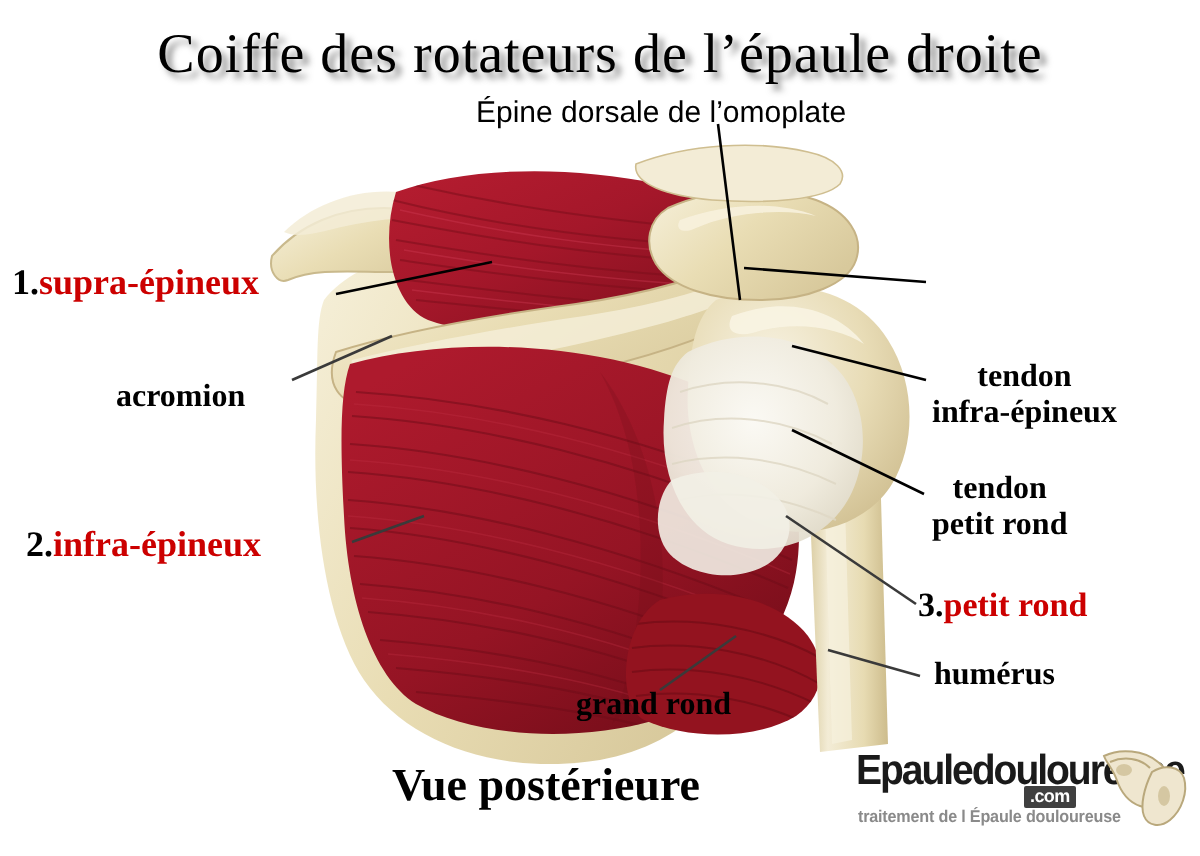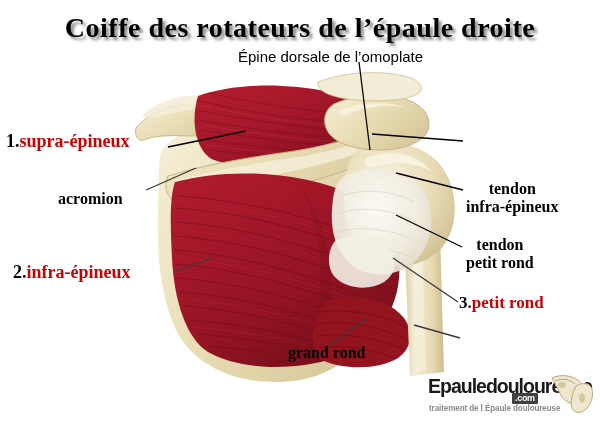--- a/index.html
+++ b/index.html
@@ -4,21 +4,21 @@
 <style>
   html,body{margin:0;padding:0;background:#fff;}
   body{width:600px;height:428px;position:relative;overflow:hidden;
        font-family:"Liberation Serif",serif;background:#fff;}
 
   #stage{position:absolute;left:0;top:0;width:600px;height:428px;}
 
   
   .title{
     position:absolute;left:0;top:12px;width:600px;text-align:center;
-    font-family:"Liberation Serif",serif;font-weight:bold;font-size:28px;
+    font-family:"Liberation Serif",serif;font-weight:normal;font-size:28px;
     color:#000;letter-spacing:.5px;
     text-shadow:3px 3px 3px rgba(120,120,120,.85);
     white-space:nowrap;
   }
 
   
   .lbl{
     position:absolute;font-family:"Liberation Serif",serif;font-weight:bold;
     color:#000;white-space:nowrap;line-height:1.12;
   }
@@ -278,25 +278,29 @@
 
   <div class="lbl ctr" style="left:466px;top:236px;font-size:16px;">
     <div>tendon</div>
     <div>petit rond</div>
   </div>
 
   <div class="lbl" style="left:459px;top:293px;font-size:17px;">
     <span class="num">3.</span><span class="red">petit rond</span>
   </div>
 
+  <div class="lbl" style="left:467px;top:329px;font-size:16px;">
+    <span>humérus</span>
+  </div>
 
   <div class="lbl" style="left:288px;top:344px;font-size:16px;">
     <span>grand rond</span>
   </div>
 
+  <div class="caption" style="left:196px;top:380px;">Vue postérieure</div>
 
   <div class="logo">
     <div class="logo-word">Epauledouloureuse</div>
     <div class="logo-com">.com</div>
     <div class="logo-tag">traitement de l Épaule douloureuse</div>
     <svg class="logo-mark" width="50" height="44" viewBox="0 0 50 44">
       <g fill="#efe6cf" stroke="#b9a87c" stroke-width="1">
         <path d="M6,6 C14,2 26,3 33,9 C38,13 40,19 38,24 C36,30 30,33 24,31
                  C18,29 14,23 12,17 C10,12 7,9 6,6 Z"></path>
         <path d="M30,14 C36,10 44,11 46,17 C48,24 45,33 39,38

